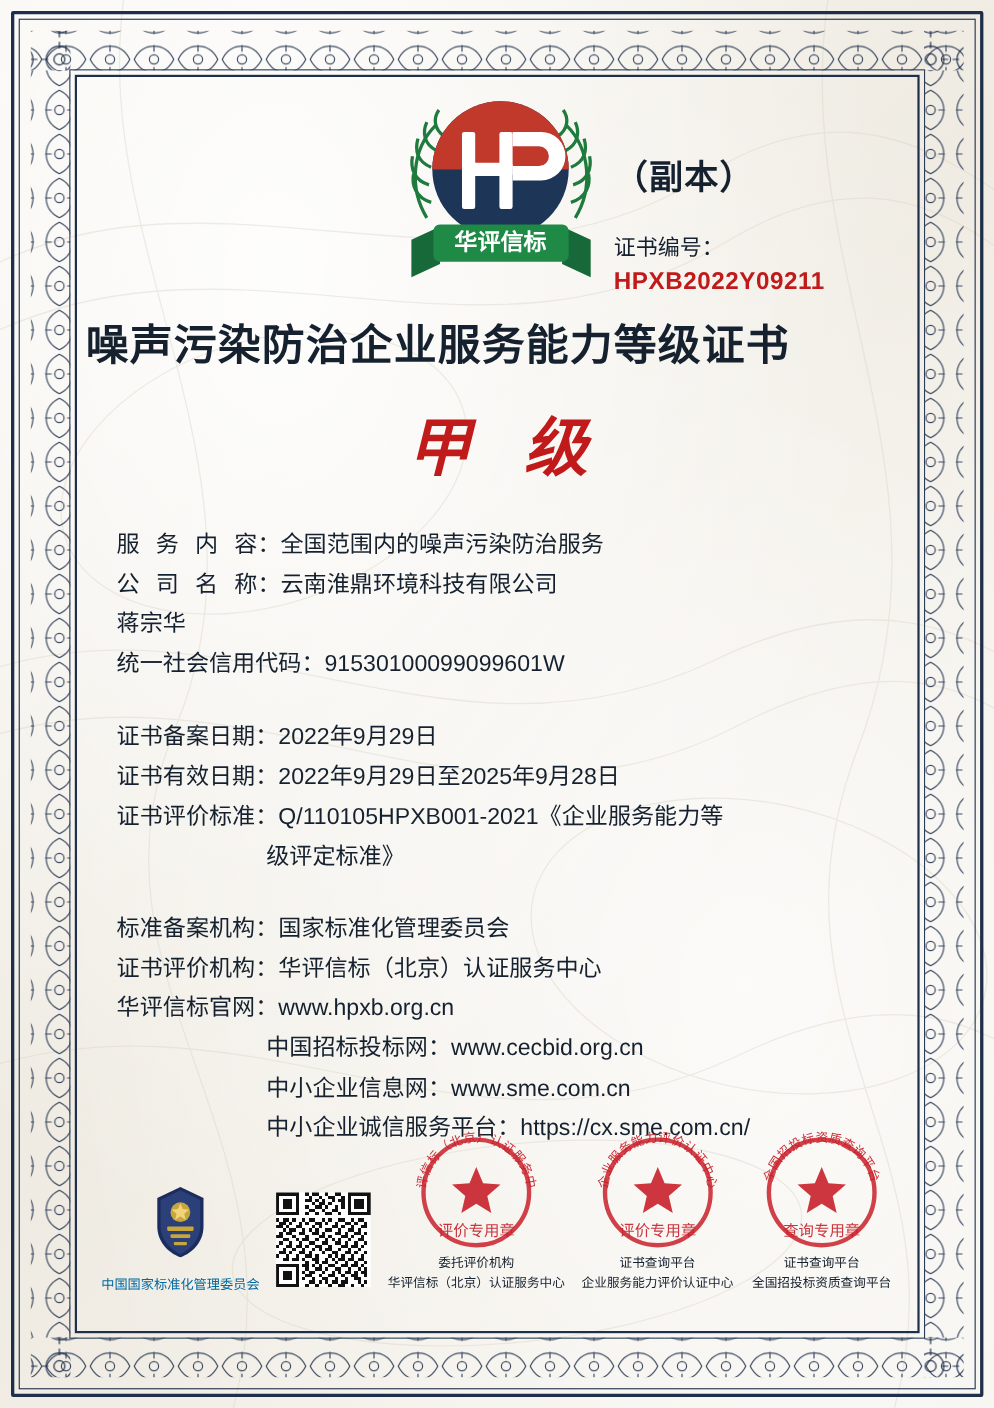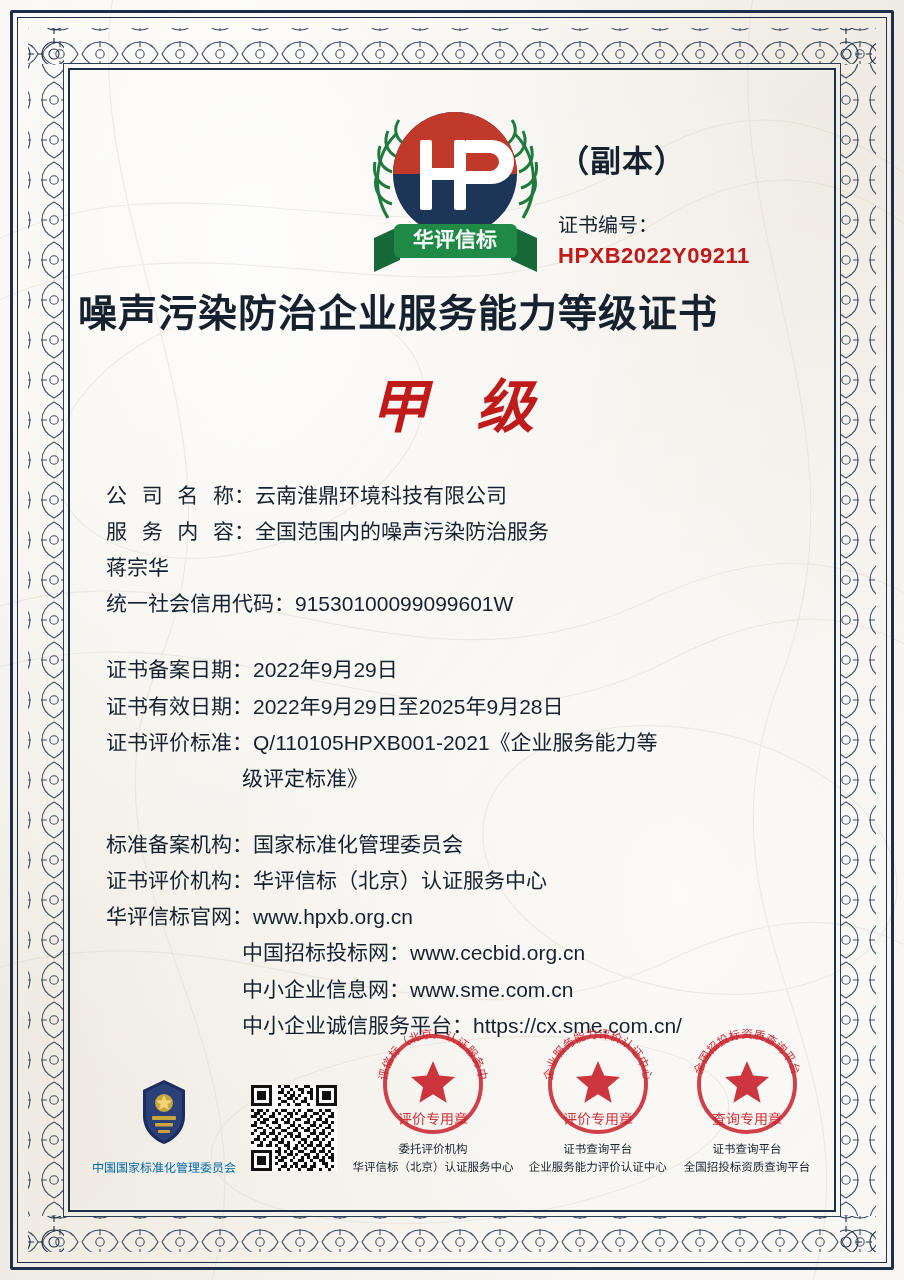--- a/index.html
+++ b/index.html
@@ -64,21 +64,21 @@
   }
 
   
   .header-row {
     position: relative;
     height: 200px;
   }
   .logo-wrap {
     position: absolute;
     left: 270px;
-    top: 20px;
+    top: 0;
     width: 215px;
     height: 190px;
   }
   .copy-block {
     position: absolute;
     right: 8px;
     top: 36px;
     width: 260px;
     text-align: left;
   }
@@ -303,26 +303,26 @@
         <div class="cert-no-label">证书编号：</div>
         <div class="cert-no-value">HPXB2022Y09211</div>
       </div>
     </div>
 
     <div class="main-title">噪声污染防治企业服务能力等级证书</div>
     <div class="grade">甲 级</div>
 
     <div class="info-block">
       <div class="info-row">
+        <span class="lbl"><span class="lbl-spread">服务内容</span>：</span>
+        <span class="val">全国范围内的噪声污染防治服务</span>
+      </div>
+      <div class="info-row">
         <span class="lbl"><span class="lbl-spread">公司名称</span>：</span>
         <span class="val">云南淮鼎环境科技有限公司</span>
-      </div>
-      <div class="info-row">
-        <span class="lbl"><span class="lbl-spread">服务内容</span>：</span>
-        <span class="val">全国范围内的噪声污染防治服务</span>
       </div>
       <div class="info-row">
         <span class="val">蒋宗华</span>
       </div>
       <div class="info-row">
         <span class="lbl">统一社会信用代码：</span>
         <span class="val">91530100099099601W</span>
       </div>
     </div>
 

